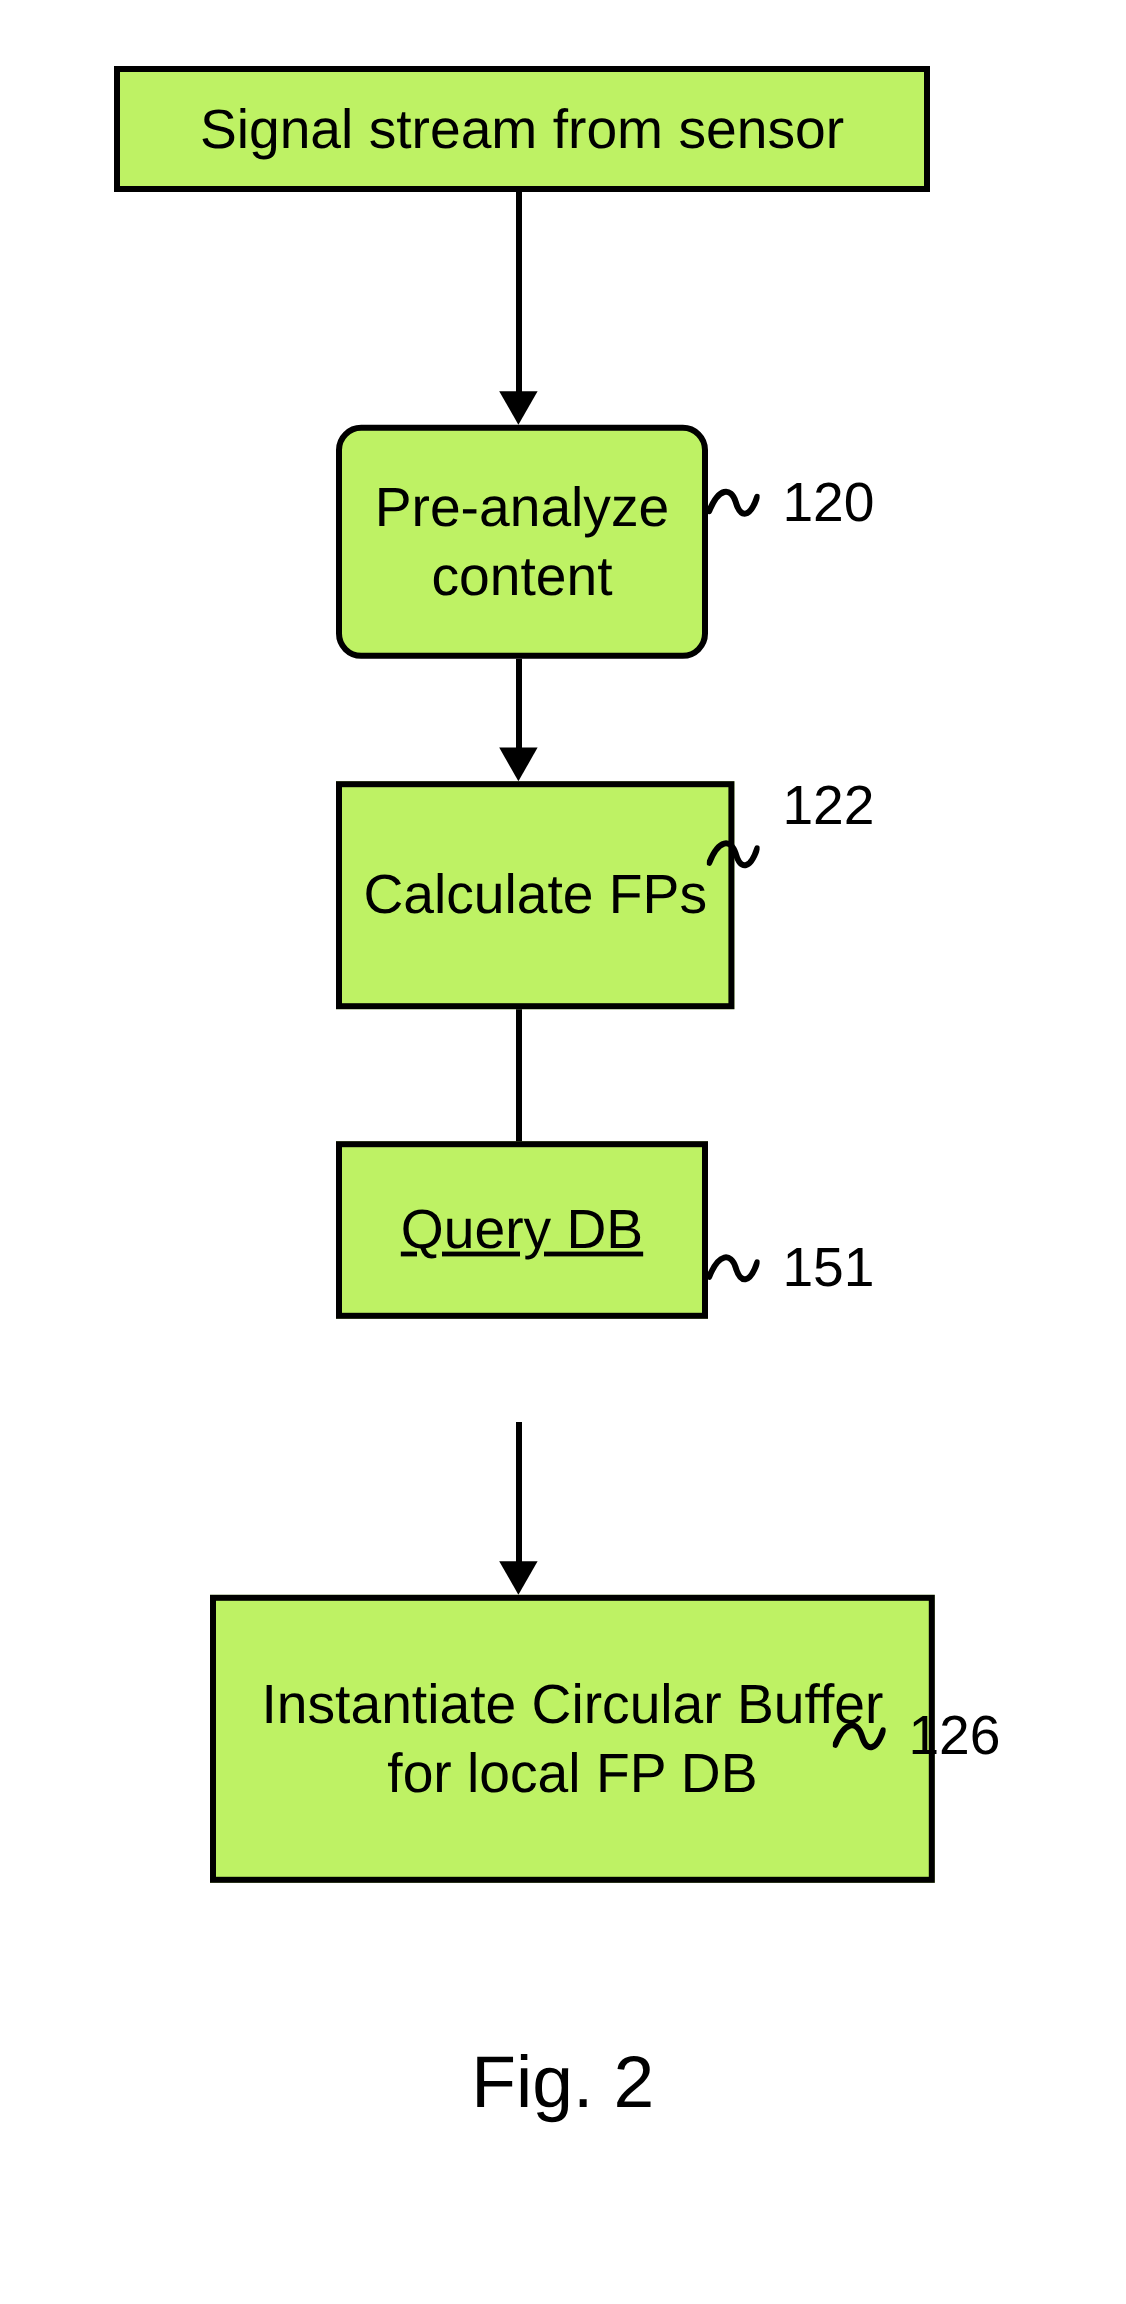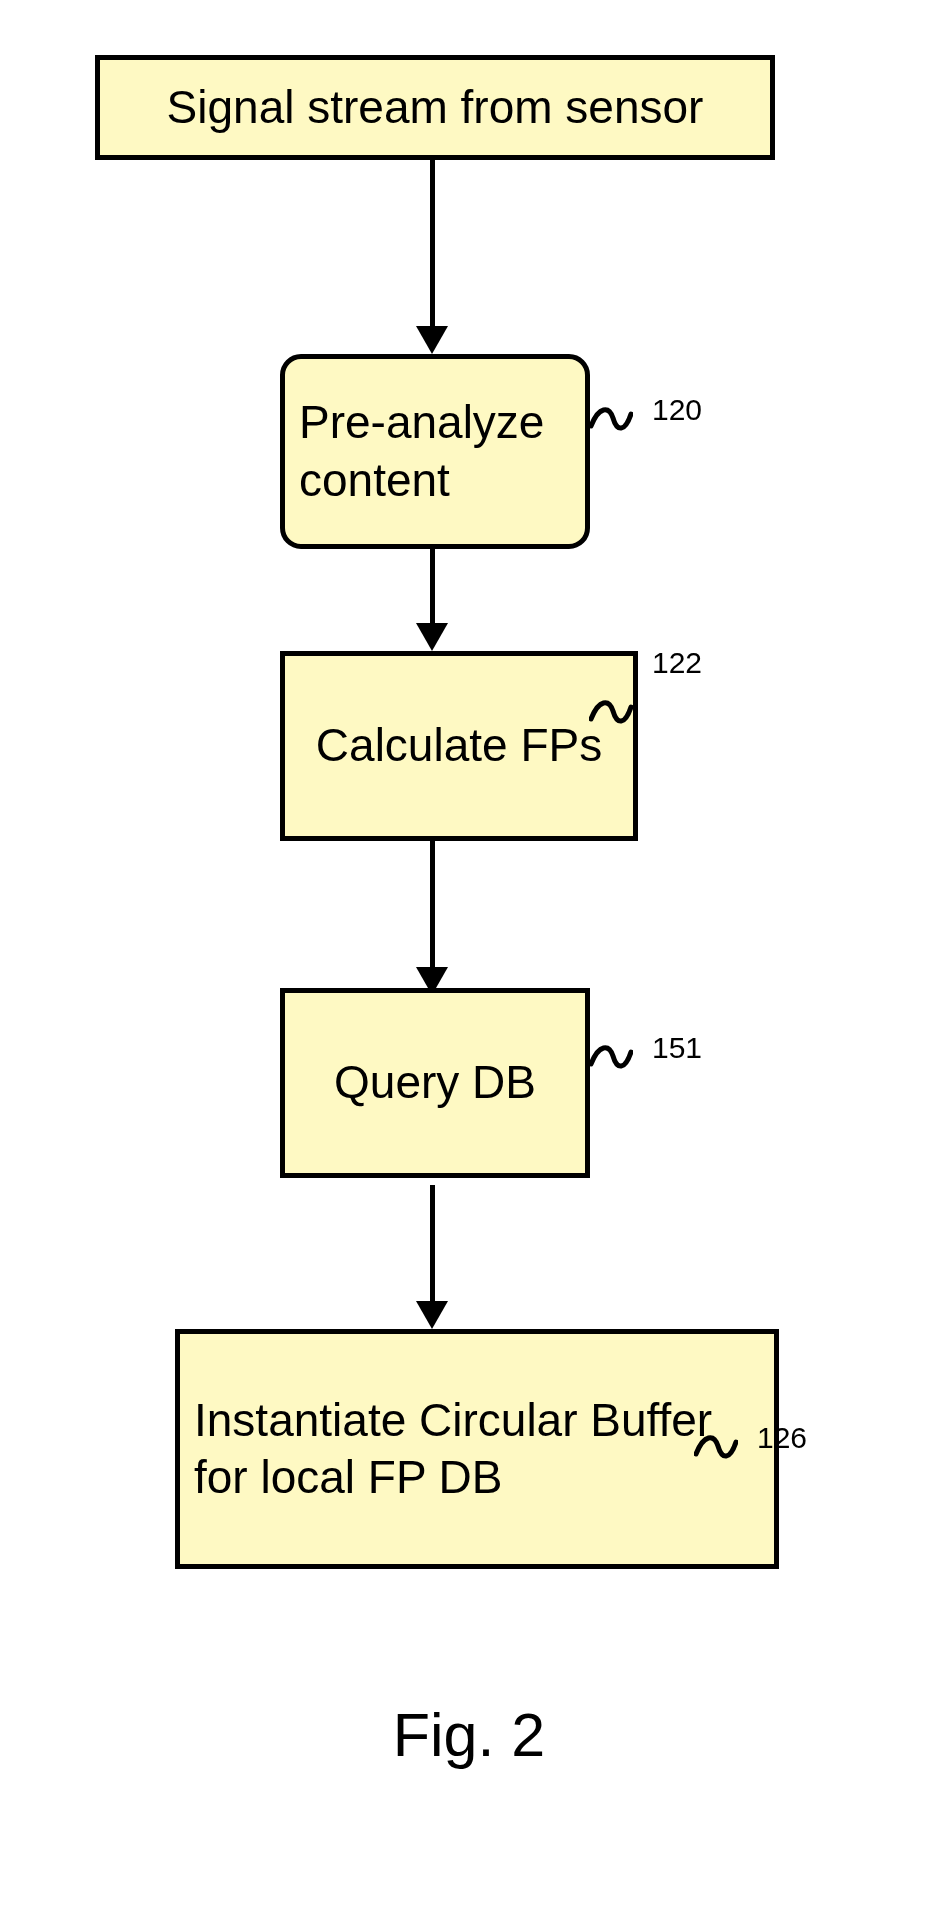--- a/index.html
+++ b/index.html
@@ -11,32 +11,33 @@
     font-family: Arial, Helvetica, sans-serif;
   }
   .canvas {
     position: relative;
     width: 938px;
     height: 1920px;
   }
   .box {
     position: absolute;
     border: 5px solid #000;
-    background: #fef9c3;
+    background: #bef264;
     display: flex;
     align-items: center;
     justify-content: center;
+    text-align: center;
     font-size: 46px;
     line-height: 1.25;
     box-sizing: border-box;
     padding: 10px 14px;
   }
   .label {
     position: absolute;
-    font-size: 30px;
+    font-size: 46px;
     line-height: 1;
   }
   .arrow-v {
     position: absolute;
     width: 5px;
     background: #000;
     left: 0;
   }
   .arrow-head {
     position: absolute;
@@ -76,34 +77,34 @@
   <div class="tilde" style="left:589px; top:402px;">
     <svg width="44" height="34" viewBox="0 0 44 34">
       <path d="M2 24 C 10 4, 20 4, 24 16 C 28 30, 36 30, 42 12" stroke="#000" stroke-width="5" fill="none" stroke-linecap="round"></path>
     </svg>
   </div>
   <div class="label" style="left:652px; top:395px;">120</div>
 
   <div class="arrow-v" style="left:430px; top:549px; height:78px;"></div>
   <div class="arrow-head" style="left:416px; top:623px;"></div>
 
-  <div class="box" style="left:280px; top:651px; width:358px; height:190px;">
+  <div class="box" style="left:280px; top:651px; width:332px; height:190px;">
     <span>Calculate FPs</span>
   </div>
   <div class="tilde" style="left:589px; top:695px;">
     <svg width="44" height="34" viewBox="0 0 44 34">
       <path d="M2 24 C 10 4, 20 4, 24 16 C 28 30, 36 30, 42 12" stroke="#000" stroke-width="5" fill="none" stroke-linecap="round"></path>
     </svg>
   </div>
   <div class="label" style="left:652px; top:648px;">122</div>
 
   <div class="arrow-v" style="left:430px; top:841px; height:130px;"></div>
   <div class="arrow-head" style="left:416px; top:967px;"></div>
 
-  <div class="box" style="left:280px; top:988px; width:310px; height:190px;">
+  <div class="box" style="left:280px; top:951px; width:310px; height:148px;text-decoration:underline;">
     <span>Query DB</span>
   </div>
   <div class="tilde" style="left:589px; top:1040px;">
     <svg width="44" height="34" viewBox="0 0 44 34">
       <path d="M2 24 C 10 4, 20 4, 24 16 C 28 30, 36 30, 42 12" stroke="#000" stroke-width="5" fill="none" stroke-linecap="round"></path>
     </svg>
   </div>
   <div class="label" style="left:652px; top:1033px;">151</div>
 
   <div class="arrow-v" style="left:430px; top:1185px; height:120px;"></div>

